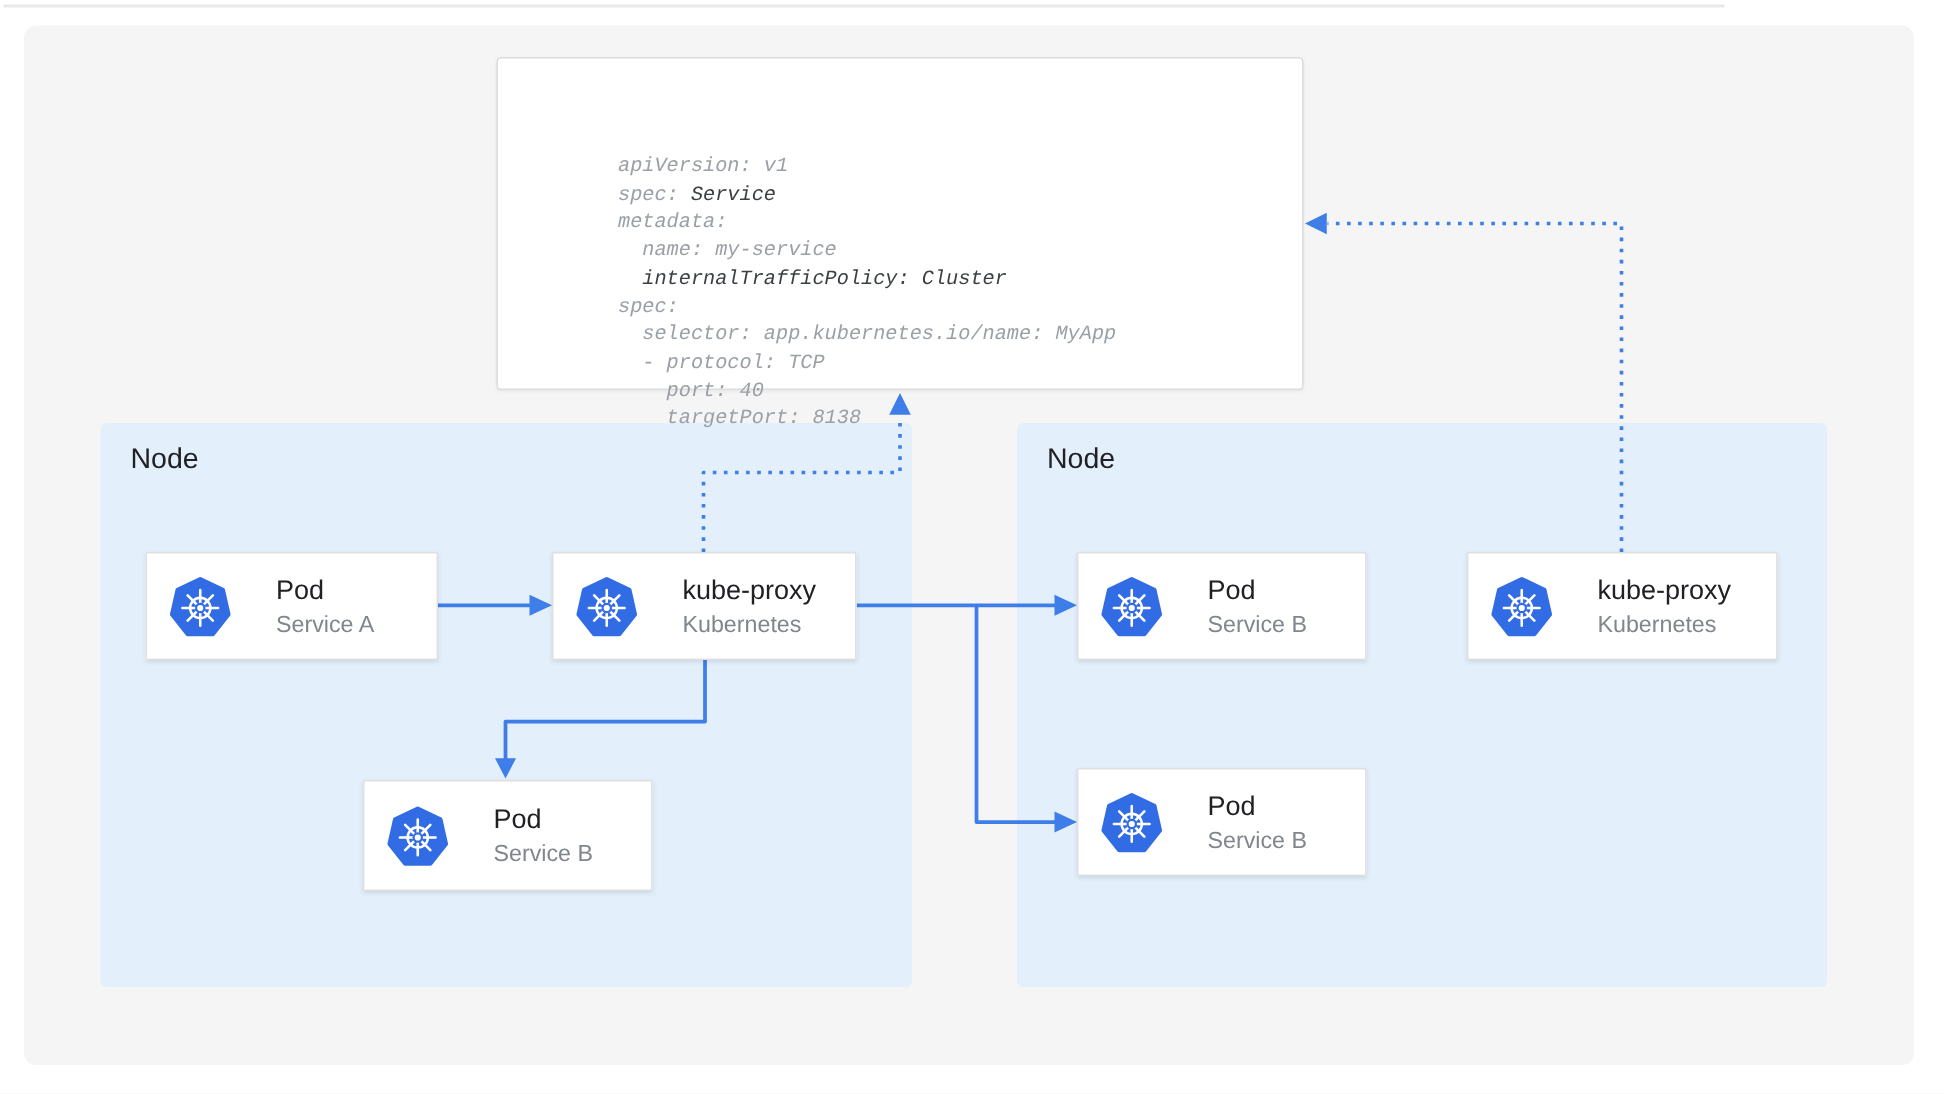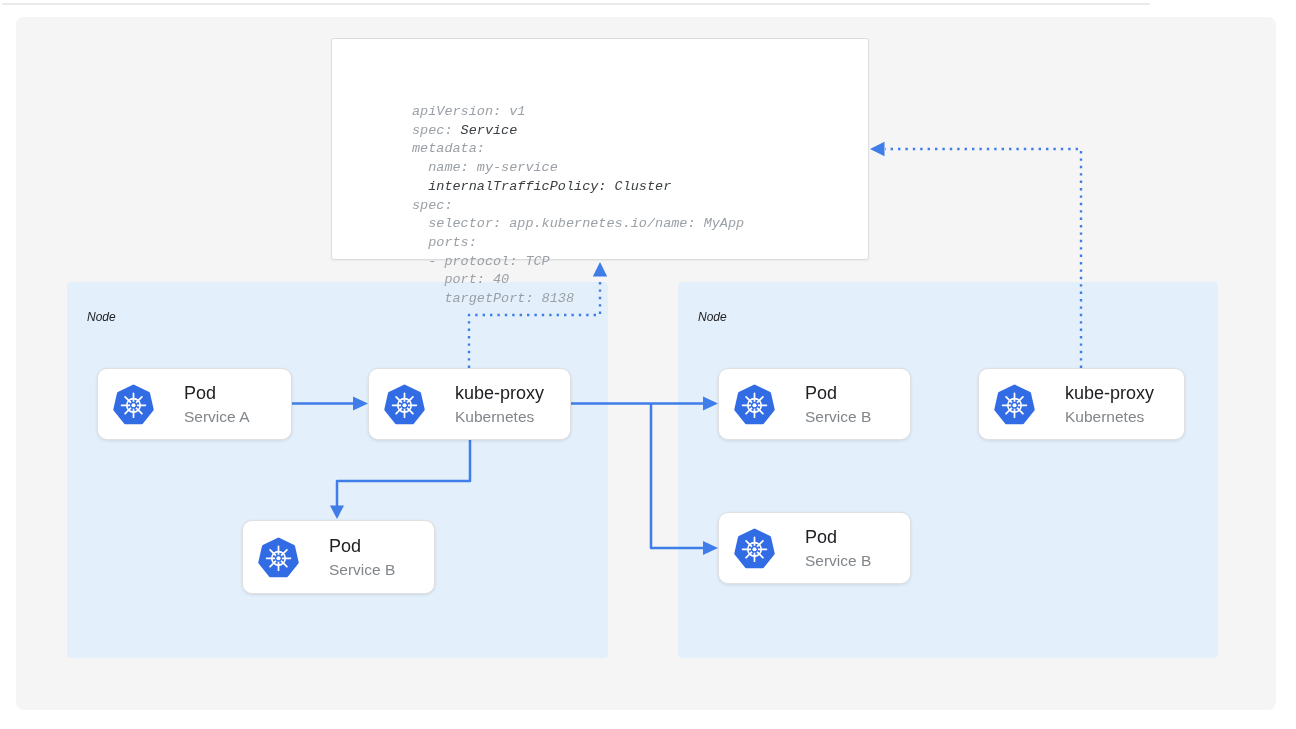--- a/index.html
+++ b/index.html
@@ -10,33 +10,33 @@
   }
   *{margin:0;padding:0;box-sizing:border-box;}
   html,body{width:1296px;height:729px;}
   body{background:var(--page-bg);font-family:"Liberation Sans",sans-serif;position:relative;overflow:hidden;}
   .page{position:relative;width:1296px;height:729px;}
   .top-rule{position:absolute;left:2px;top:3px;width:1148px;height:2px;border-radius:2px;background:var(--top-rule);}
   .canvas{position:absolute;left:16px;top:17px;width:1260px;height:693px;border-radius:8px;background:var(--canvas-bg);}
   .node{position:absolute;background:var(--node-bg);border-radius:4px;}
   .node-left{left:67px;top:282px;width:541px;height:376px;}
   .node-right{left:678px;top:282px;width:540px;height:376px;}
-  .node-label{position:absolute;left:20px;top:24px;font-size:12px;line-height:22px;color:var(--title-text);font-style:italic;}
+  .node-label{position:absolute;left:20px;top:14px;font-size:19px;line-height:22px;color:var(--title-text);}
   .overlay{position:absolute;left:0;top:0;width:1296px;height:729px;pointer-events:none;}
   .overlay .ln{stroke:var(--arrow-blue);stroke-width:2.5;fill:none;stroke-linejoin:round;}
   .overlay .dotted{stroke-dasharray:2.4 5;stroke-width:2.4;}
   .overlay .head{fill:var(--arrow-blue);stroke:none;}
   .yaml{position:absolute;left:331px;top:38px;width:538px;height:222px;background:var(--card-bg);
         border:1px solid var(--yaml-border);border-radius:3px;box-shadow:0 1px 2px rgba(60,64,67,.06);}
   .code{position:absolute;left:80px;top:16px;font-family:"Liberation Mono",monospace;font-style:italic;
         font-size:13.5px;line-height:18.7px;color:var(--code-text);margin-top:48px;}
   .code .line span{white-space:pre;}
   .code .bold{font-weight:normal;color:var(--code-bold-text);}
   .card{position:absolute;height:72px;background:var(--card-bg);border:1px solid var(--card-border);
-        border-radius:10px;box-shadow:0 1px 3px rgba(60,64,67,.14);display:flex;align-items:center;
+        border-radius:0;box-shadow:0 1px 3px rgba(60,64,67,.14);display:flex;align-items:center;
         padding-left:15px;gap:30px;}
   .k8s{width:41px;height:43px;flex:0 0 auto;}
   .card-title{font-size:18px;line-height:25px;color:var(--title-text);}
   .card-subtitle{font-size:15.5px;line-height:21px;color:var(--subtitle-text);}
   .card-1{left:97px;top:368px;width:195px;}
   .card-2{left:368px;top:368px;width:203px;}
   .card-3{left:718px;top:368px;width:193px;}
   .card-4{left:978px;top:368px;width:207px;}
   .card-5{left:242px;top:520px;width:193px;height:74px;}
   .card-6{left:718px;top:512px;width:193px;}
@@ -90,21 +90,20 @@
 
   <div class="yaml">
     <div class="code">
       <div class="line"><span>apiVersion: v1</span><span class="bold"></span></div>
       <div class="line"><span>spec: </span><span class="bold">Service</span></div>
       <div class="line"><span>metadata:</span><span class="bold"></span></div>
       <div class="line"><span>  name: my-service</span><span class="bold"></span></div>
       <div class="line"><span>  </span><span class="bold">internalTrafficPolicy: Cluster</span></div>
       <div class="line"><span>spec:</span><span class="bold"></span></div>
       <div class="line"><span>  selector: app.kubernetes.io/name: MyApp</span><span class="bold"></span></div>
-      <div class="line"><span>  ports:</span><span class="bold"></span></div>
       <div class="line"><span>  - protocol: TCP</span><span class="bold"></span></div>
       <div class="line"><span>    port: 40</span><span class="bold"></span></div>
       <div class="line"><span>    targetPort: 8138</span><span class="bold"></span></div>
     </div>
   </div>
 
   <div class="card card-1">
     <svg class="k8s">
         <use href="#k8s"></use>
       </svg>

